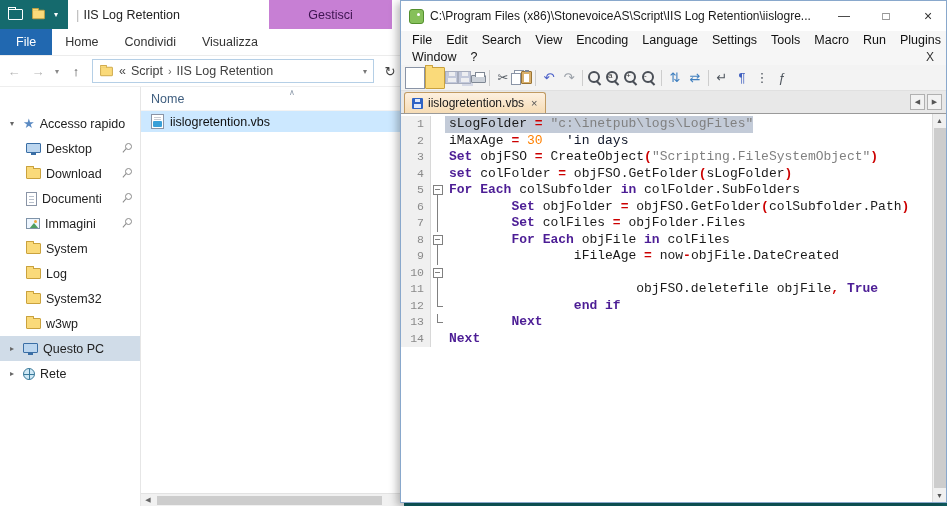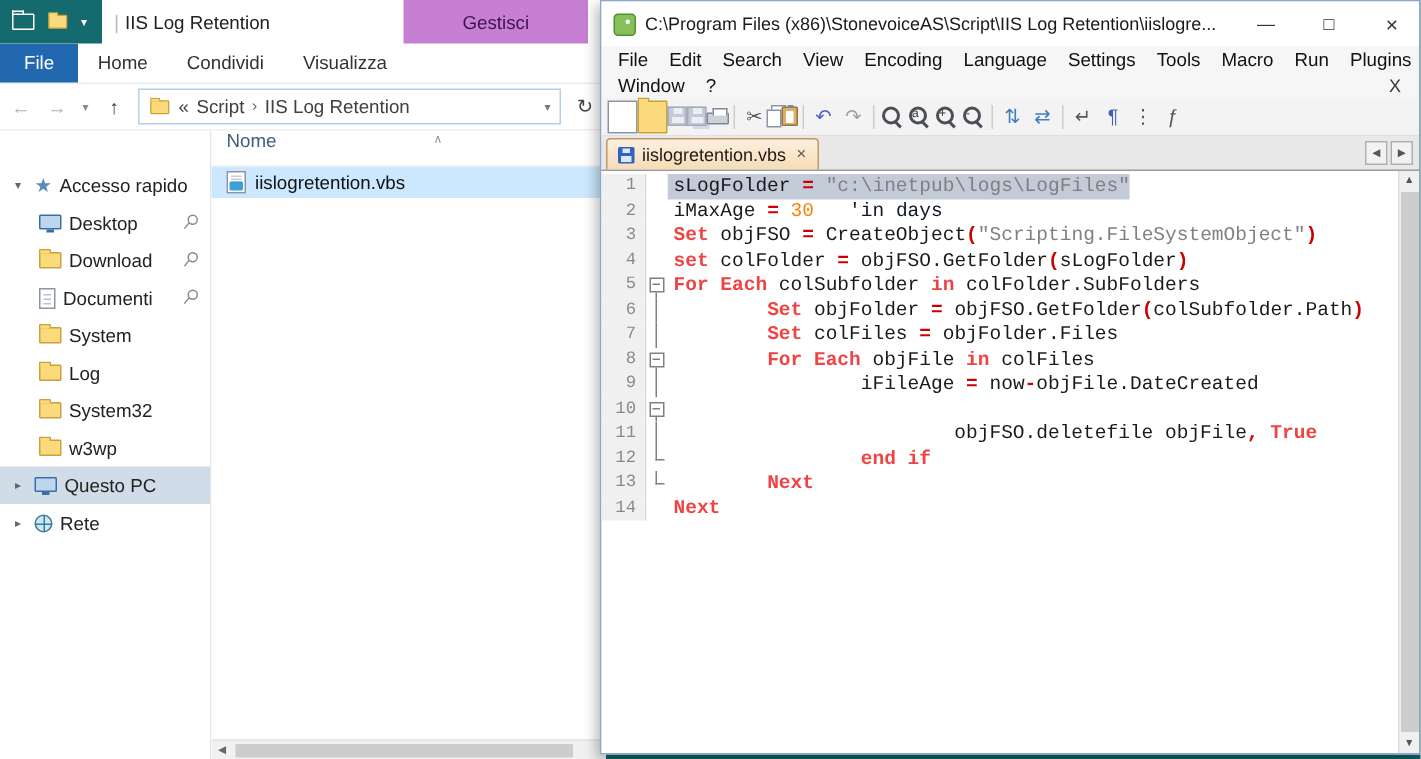--- a/index.html
+++ b/index.html
@@ -31,21 +31,21 @@
   .crumb-sep{color:#666;font-size:11px}
   .addr-dd{margin-left:auto;color:#777;font-size:8px}
   .ex-body{flex:1;display:flex;overflow:hidden}
   #sidebar{width:141px;flex:none;border-right:1px solid #e6e6e6;padding-top:24px;background:#fff}
   .snav{height:25px;display:flex;align-items:center;font-size:12.5px;color:#222;padding-left:6px;gap:5px}
   .snav.lvl1{padding-left:26px}
   .snav.sel{background:#d0dce8}
   .exp{width:12px;font-size:8px;color:#666;text-align:center;flex:none}
   .slabel{white-space:nowrap}
   .pane{flex:1;position:relative;background:#fff}
-  .phead{height:24px;display:flex;align-items:flex-start;position:relative;border-bottom:1px solid #f3f3f3}
+  .phead{height:24px;display:flex;align-items:center;position:relative;border-bottom:1px solid #f3f3f3}
   .colname{padding-left:10px;font-size:12.5px;color:#3f5e7f}
   .sortic{position:absolute;left:148px;top:1px;font-size:8px;color:#8a98a8}
   .frow{height:21px;display:flex;align-items:center;gap:6px;padding-left:10px;font-size:12.5px;color:#111}
   .frow.sel{background:#cce8ff}
   .hscroll{position:absolute;bottom:0;left:141px;right:0;height:13px;background:#f1f1f1;border-top:1px solid #e3e3e3;display:flex;align-items:center}
   .hs-arrow{width:14px;font-size:7px;color:#666;text-align:center}
   .hs-thumb{width:225px;height:9px;background:#cdcdcd;margin-left:2px}
 
   
   .si-folder,.mi-folder{width:15px;height:11px;background:#fada7a;border:1px solid #caa23d;border-radius:1px;position:relative;flex:none}
@@ -112,21 +112,21 @@
   .ln{width:30px;flex:none;text-align:right;padding-right:6px;font-size:11.5px;color:#8a8a8a;background:#f0f0f0;border-right:1px solid #d8d8d8}
   .fold{width:14px;flex:none;position:relative;background:#fff}
   .fold.line::before{content:"";position:absolute;left:6px;top:0;bottom:0;width:1px;background:#808080}
   .fold.end::before{content:"";position:absolute;left:6px;top:0;height:9px;width:1px;background:#808080}
   .fold.end::after{content:"";position:absolute;left:6px;top:8px;width:6px;height:1px;background:#808080}
   .fold.box::before{content:"";position:absolute;left:2px;top:3px;width:8px;height:8px;border:1px solid #808080;background:#fff}
   .fold.box::after{content:"";position:absolute;left:4px;top:7px;width:5px;height:1px;background:#808080}
   .fold .vln{position:absolute;left:6px;top:13px;bottom:0;width:1px;background:#808080}
   .codetext{font-size:13px;white-space:pre;padding-left:4px}
   .codetext.sel{background:#c3cbd8}
-  .tk-kw{color:#ef4444;font-weight:bold}
+  .tk-kw{color:#4c1d95;font-weight:bold}
   .tk-str{color:#808080}
   .tk-num{color:#ff8000}
   .tk-com{color:#0f172a}
   .tk-op{color:#cc0000;font-weight:bold}
   .tk-id{color:#1a1a1a}
   .vscroll{position:absolute;top:0;right:0;bottom:0;width:14px;background:#f0f0f0;border-left:1px solid #dcdcdc;display:flex;flex-direction:column;align-items:center;font-size:7px;color:#555}
   .vs-arrow{height:13px;display:flex;align-items:center;justify-content:center;flex:none}
   .vs-thumb{flex:1;width:12px;margin:1px 0;background:#cdcdcd}
 </style>
 </head>
@@ -182,20 +182,25 @@
           <span class="pin"></span>
         </div>
         <div class="snav lvl1">
           <span class="sic si-folder"></span>
           <span class="slabel">Download</span>
           <span class="pin"></span>
         </div>
         <div class="snav lvl1">
           <span class="sic si-page"></span>
           <span class="slabel">Documenti</span>
+          <span class="pin"></span>
+        </div>
+        <div class="snav lvl1">
+          <span class="sic si-picture"></span>
+          <span class="slabel">Immagini</span>
           <span class="pin"></span>
         </div>
         <div class="snav lvl1">
           <span class="sic si-folder"></span>
           <span class="slabel">System</span>
         </div>
         <div class="snav lvl1">
           <span class="sic si-folder"></span>
           <span class="slabel">Log</span>
         </div>

